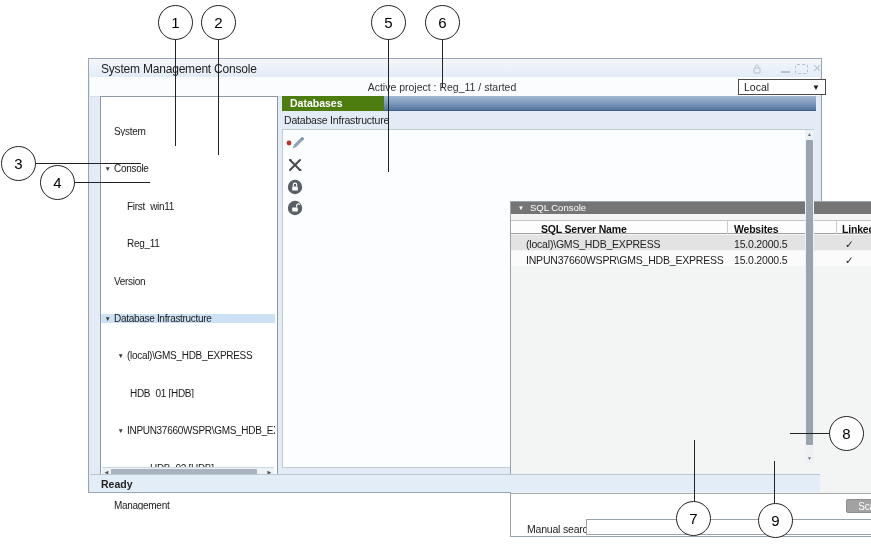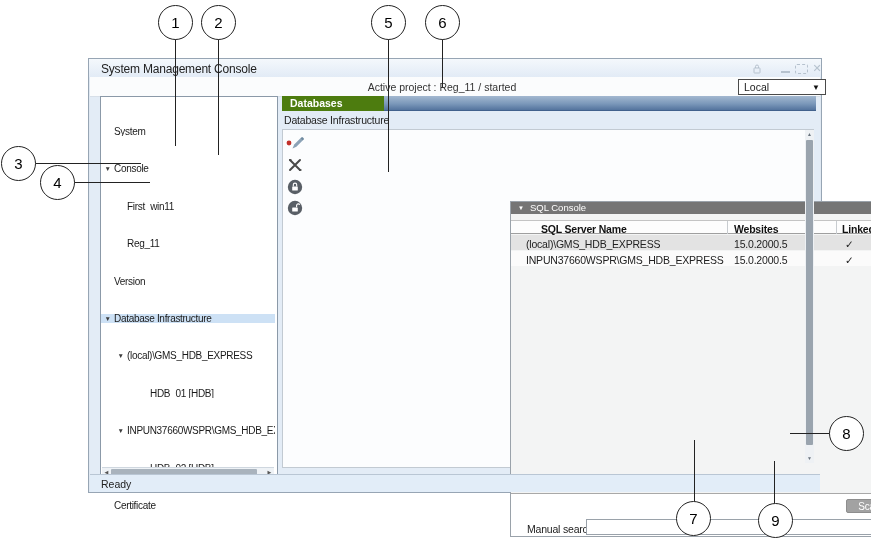--- a/index.html
+++ b/index.html
@@ -72,21 +72,21 @@
 
   .gbtn{height:14px;background:#a2a2a2;border:1px solid #8e8e8e;border-radius:2px;color:#fff;
     font-size:10px;letter-spacing:-0.2px;display:flex;align-items:center;justify-content:center;box-sizing:border-box;}
   #btn-scan-local{left:335px;top:297px;width:72px;}
   #manual-label{left:16px;top:321px;font-size:10.5px;letter-spacing:-0.2px;color:#222;}
   #manual-input{left:75px;top:317px;width:329px;height:14px;border:1px solid #9aa2aa;font-size:10.5px;
     padding:0 3px;font-family:inherit;background:#fff;}
 
   
   #statusbar{left:1px;top:415px;width:730px;height:17px;background:#e2edf8;border-top:1px solid #b9c6d4;}
-  #status-text{left:11px;top:3px;font-size:10.5px;color:#222;}
+  #status-text{left:11px;top:3px;font-size:10.5px;color:#222;font-weight:bold;}
 
   
   .callout{width:33px;height:33px;border:1.5px solid #222;border-radius:50%;background:#fff;
     display:flex;align-items:center;justify-content:center;font-size:15px;color:#000;z-index:60;}
   .cline{background:#222;z-index:50;}
   #co-1{left:158px;top:5px;}   #ln-1{left:175px;top:39px;width:1px;height:107px;}
   #co-2{left:201px;top:5px;}   #ln-2{left:218px;top:39px;width:1px;height:116px;}
   #co-3{left:1px;top:146px;}   #ln-3{left:35px;top:163px;width:106px;height:1px;}
   #co-4{left:40px;top:165px;}  #ln-4{left:74px;top:182px;width:76px;height:1px;}
   #co-5{left:371px;top:5px;}   #ln-5{left:388px;top:39px;width:1px;height:133px;}
@@ -129,24 +129,24 @@
 
     <div class="abs" id="tree-panel">
       <div class="abs" id="tree-items">
           <div class="tree-row" style="padding-left: 0px;"><span class="tw hide">▼</span><span>System</span></div>
           <div class="tree-row" style="padding-left: 0px;"><span class="tw">▼</span><span>Console</span></div>
           <div class="tree-row" style="padding-left: 13px;"><span class="tw hide">▼</span><span>First_win11</span></div>
           <div class="tree-row" style="padding-left: 13px;"><span class="tw hide">▼</span><span>Reg_11</span></div>
           <div class="tree-row" style="padding-left: 0px;"><span class="tw hide">▼</span><span>Version</span></div>
           <div class="tree-row sel" style="padding-left: 0px;"><span class="tw">▼</span><span>Database Infrastructure</span></div>
           <div class="tree-row" style="padding-left: 13px;"><span class="tw">▼</span><span>(local)\GMS_HDB_EXPRESS</span></div>
-          <div class="tree-row" style="padding-left: 36px;"><span class="tw hide">▼</span><span>HDB_01 [HDB]</span></div>
+          <div class="tree-row" style="padding-left: 16px;"><span class="tw hide">▼</span><span>HDB_01 [HDB]</span></div>
           <div class="tree-row" style="padding-left: 13px;"><span class="tw">▼</span><span>INPUN37660WSPR\GMS_HDB_EXPRESS</span></div>
           <div class="tree-row" style="padding-left: 36px;"><span class="tw hide">▼</span><span>HDB_02 [HDB]</span></div>
-          <div class="tree-row" style="padding-left: 0px;"><span class="tw hide">▼</span><span>Certificate</span></div>
+          <div class="tree-row" style="padding-left: 0px;"><span class="tw hide">▼</span><span>Management</span></div>
         </div>
       <div class="abs" id="tree-hscroll">
         <div class="abs hs-arrow" style="left:1px">◀</div>
         <div class="abs" id="tree-hthumb"></div>
         <div class="abs hs-arrow" style="left:164px">▶</div>
       </div>
     </div>
 
     <div class="abs" id="tab-databases">Databases</div>
     <div class="abs" id="accent-bar"></div>

